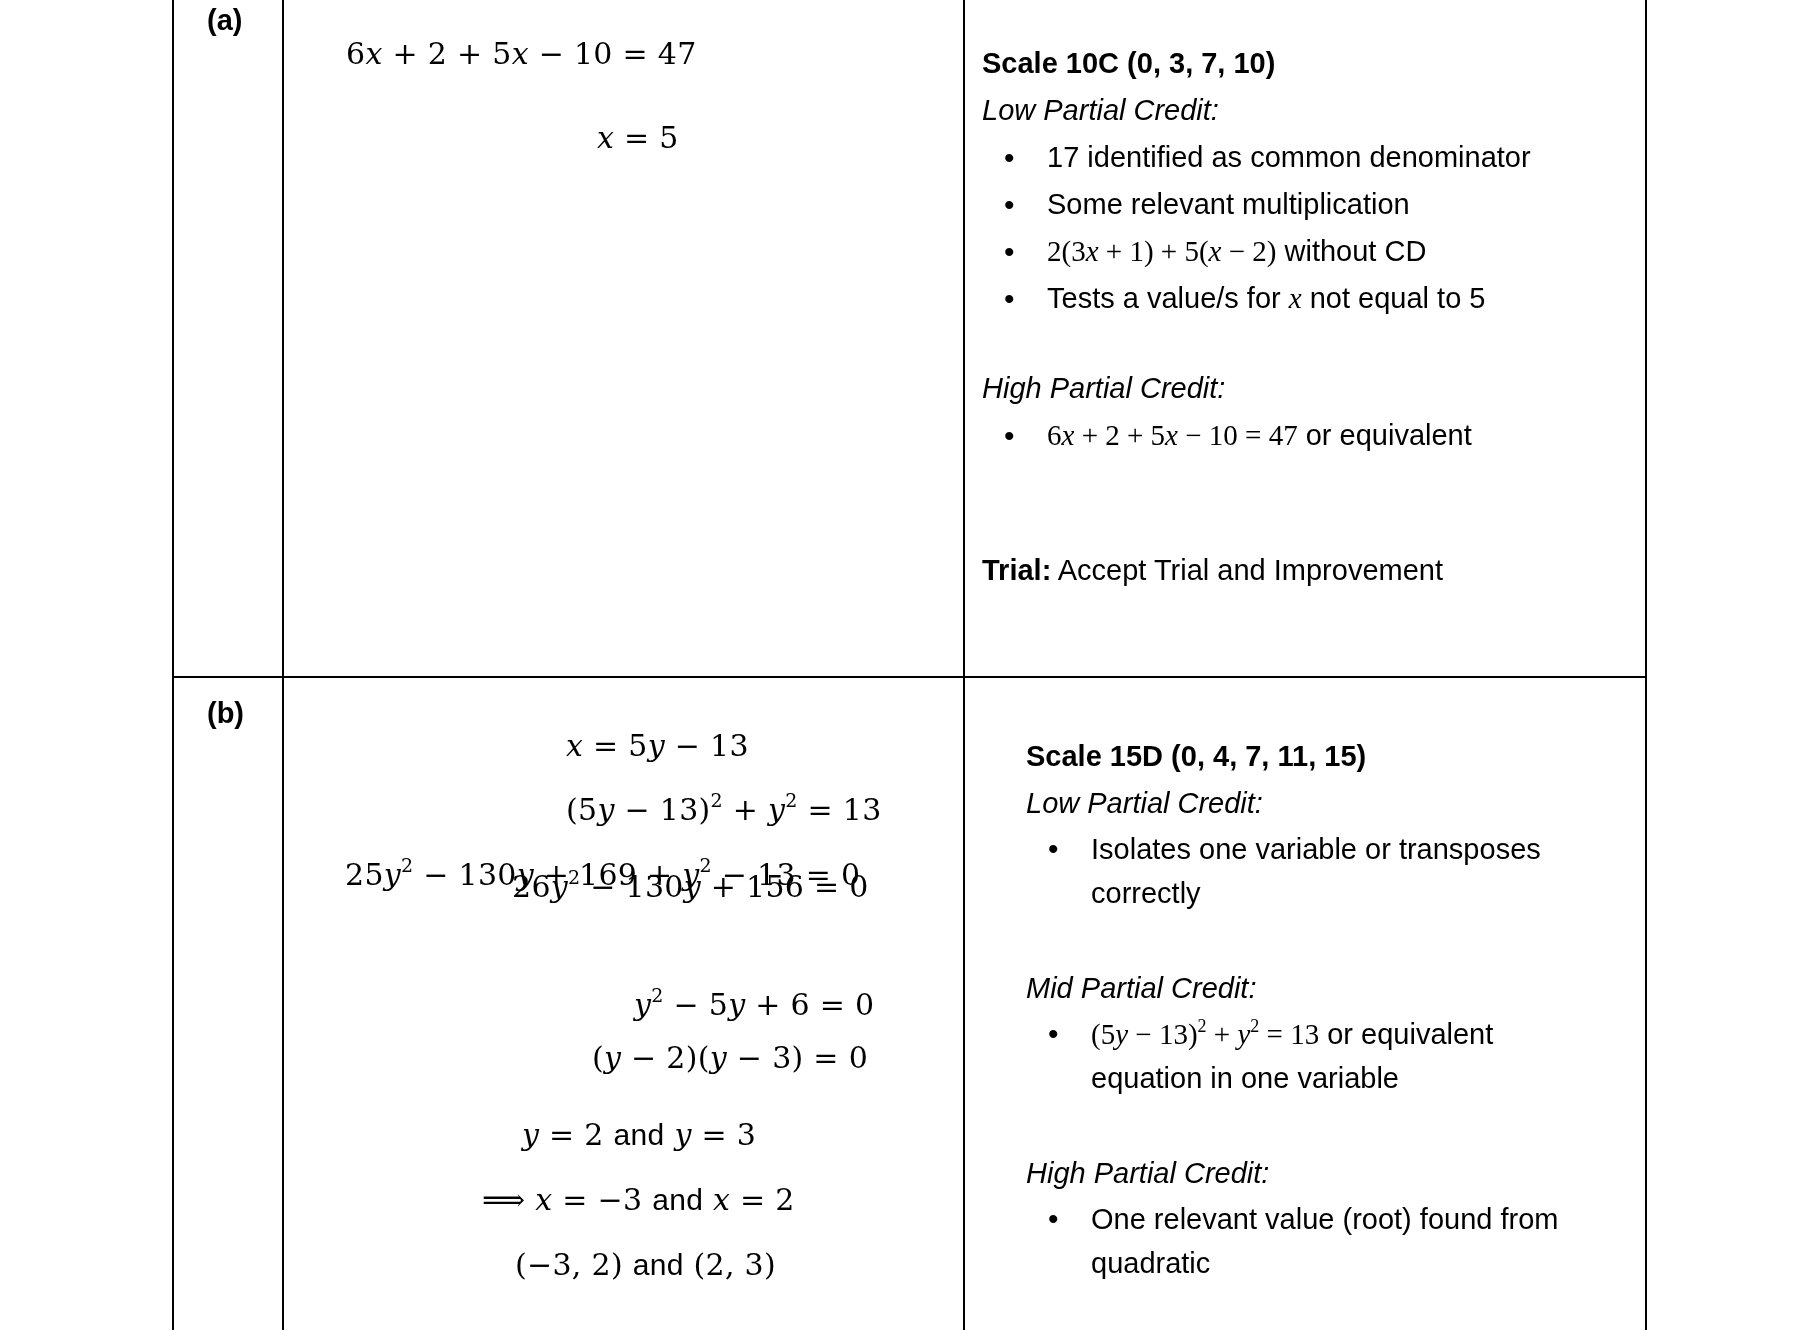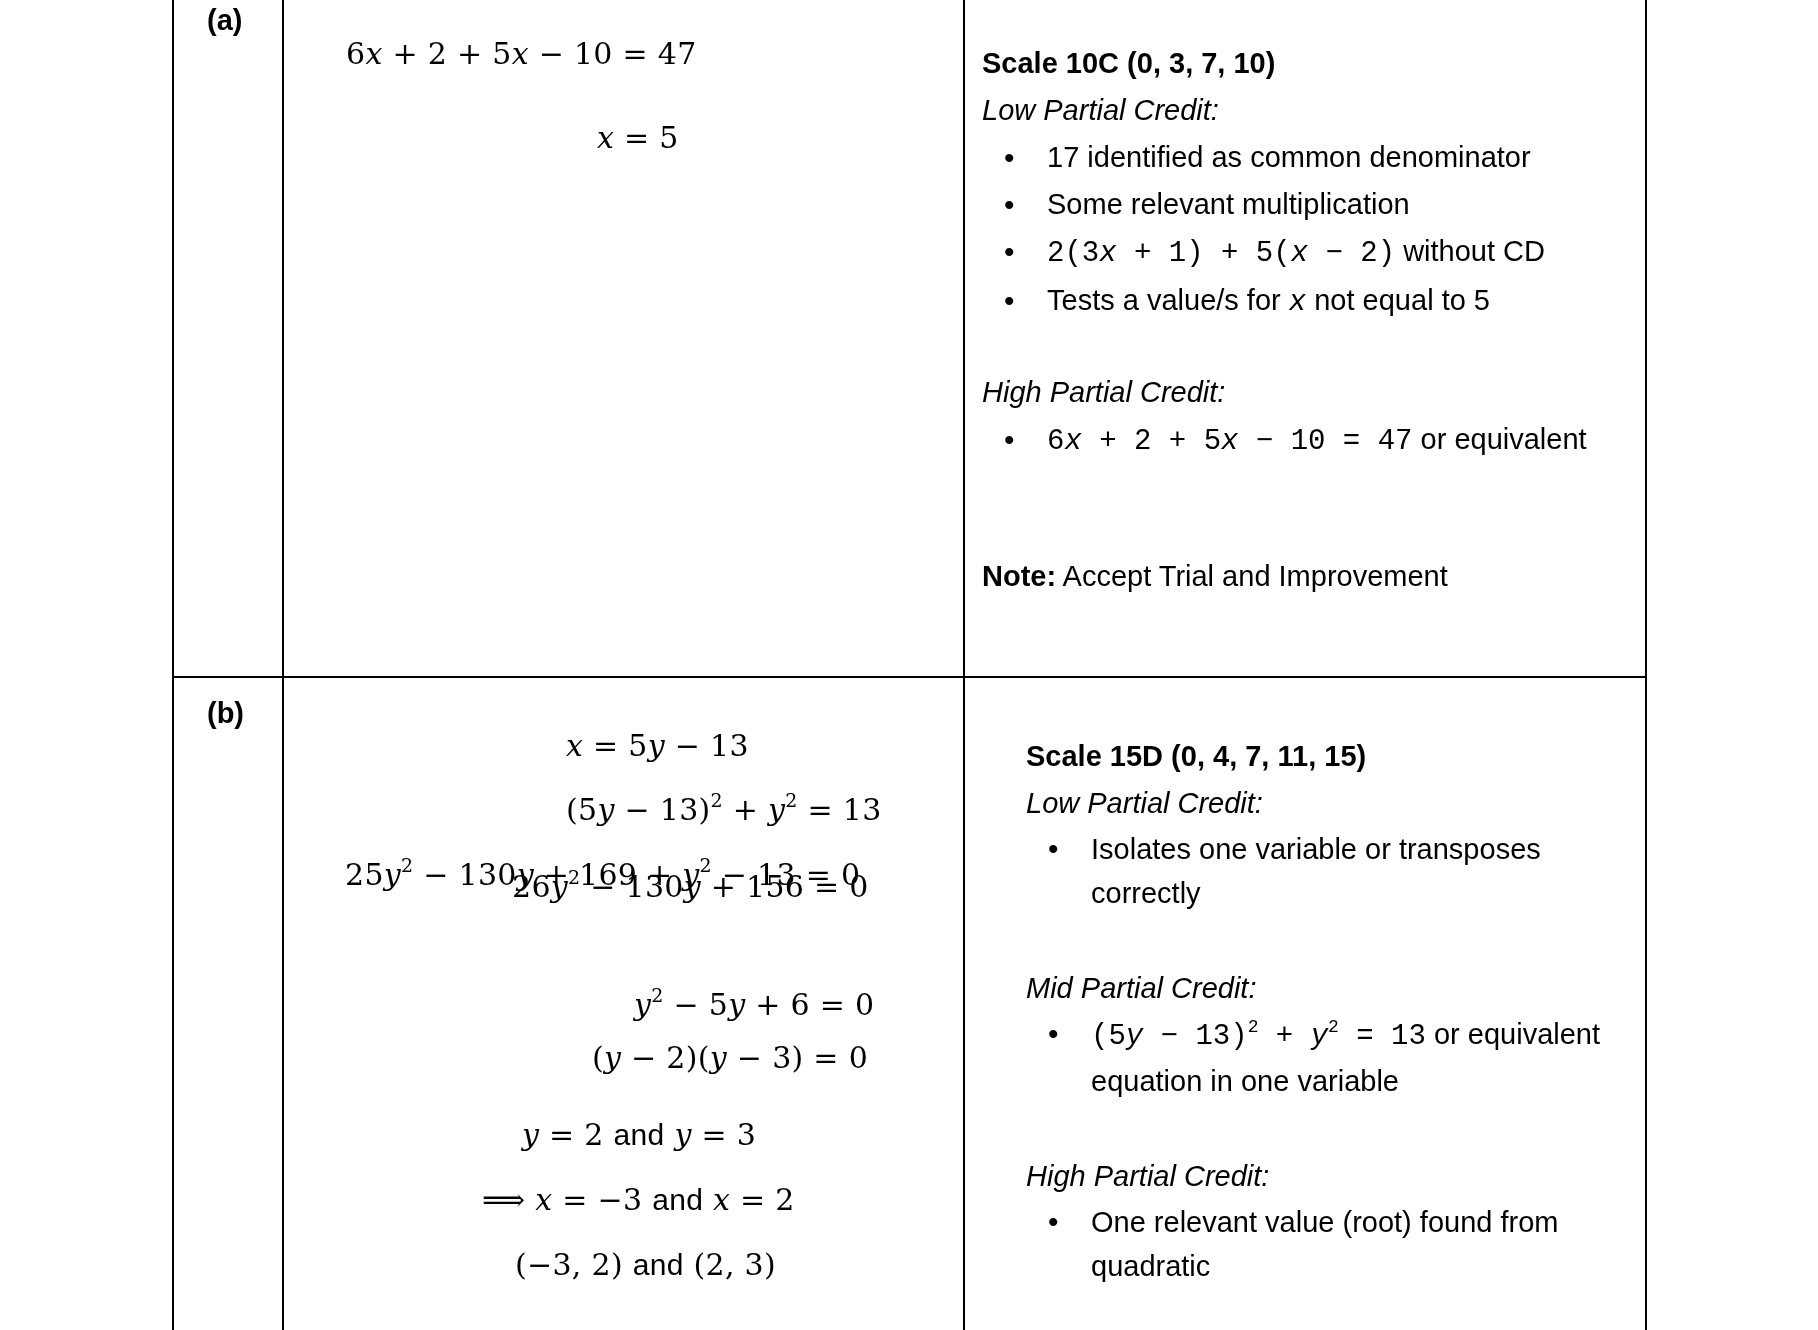--- a/index.html
+++ b/index.html
@@ -10,21 +10,21 @@
   .abs { position:absolute; white-space:nowrap; }
   .label { font-family:"Liberation Sans", sans-serif; font-weight:bold; font-size:29px; }
   .math { font-family:"DejaVu Serif", serif; font-size:30px; letter-spacing:0.3px; }
   .math i { font-style:italic; }
   .math sup { font-size:19px; vertical-align:13px; line-height:0; }
   .rubric { font-family:"Liberation Sans", sans-serif; font-size:29px; line-height:47px; }
   .rubric .title { font-weight:bold; }
   .rubric .sub { font-style:italic; }
   .rubric .item { position:relative; padding-left:65px; }
   .rubric .item::before { content:"•"; position:absolute; left:22px; top:0; font-size:30px; }
-  .rubric .m { font-family:Liberation Mono, monospace; font-size:29px; }
+  .rubric .m { font-family:Liberation Serif, serif; font-size:29px; }
   .rubric .m i { font-style:italic; }
   .rubric .m sup { font-size:18px; vertical-align:12px; line-height:0; }
   .bold { font-weight:bold; }
 </style>
 </head>
 <body>
 
 <div class="vline" style="left:172px;height:1330px;"></div>
 <div class="vline" style="left:282px;height:1330px;"></div>
 <div class="vline" style="left:963px;height:1330px;"></div>
@@ -41,21 +41,21 @@
     <div class="title">Scale 10C (0, 3, 7, 10)</div>
     <div class="sub">Low Partial Credit:</div>
     <div class="item">17 identified as common denominator</div>
     <div class="item">Some relevant multiplication</div>
     <div class="item"><span class="m">2(3<i>x</i> + 1) + 5(<i>x</i> − 2)</span> without CD</div>
     <div class="item">Tests a value/s for <span class="m"><i>x</i></span> not equal to 5</div>
     <div style="height:43px;"></div>
     <div class="sub">High Partial Credit:</div>
     <div class="item"><span class="m">6<i>x</i> + 2 + 5<i>x</i> − 10 = 47</span> or equivalent</div>
     <div style="height:88px;"></div>
-    <div><span class="bold">Note:</span><span> Accept Trial and Improvement</span></div>
+    <div><span class="bold">Trial:</span><span> Accept Trial and Improvement</span></div>
   </div>
 </div>
 
 <div>
   <div class="abs label" style="left:207px;top:697px;">(b)</div>
 
   <div class="abs math" style="left:566px;top:728px;"><i>x</i> = 5<i>y</i> − 13</div>
   <div class="abs math" style="left:566px;top:792px;">(5<i>y</i> − 13)<sup>2</sup> + <i>y</i><sup>2</sup> = 13</div>
   <div class="abs math" style="left:345px;top:857px;">25<i>y</i><sup>2</sup> − 130<i>y</i> + 169 + <i>y</i><sup>2</sup> − 13 = 0</div>
   <div class="abs math" style="left:512px;top:869px;">26<i>y</i><sup>2</sup> − 130<i>y</i> + 156 = 0</div>

